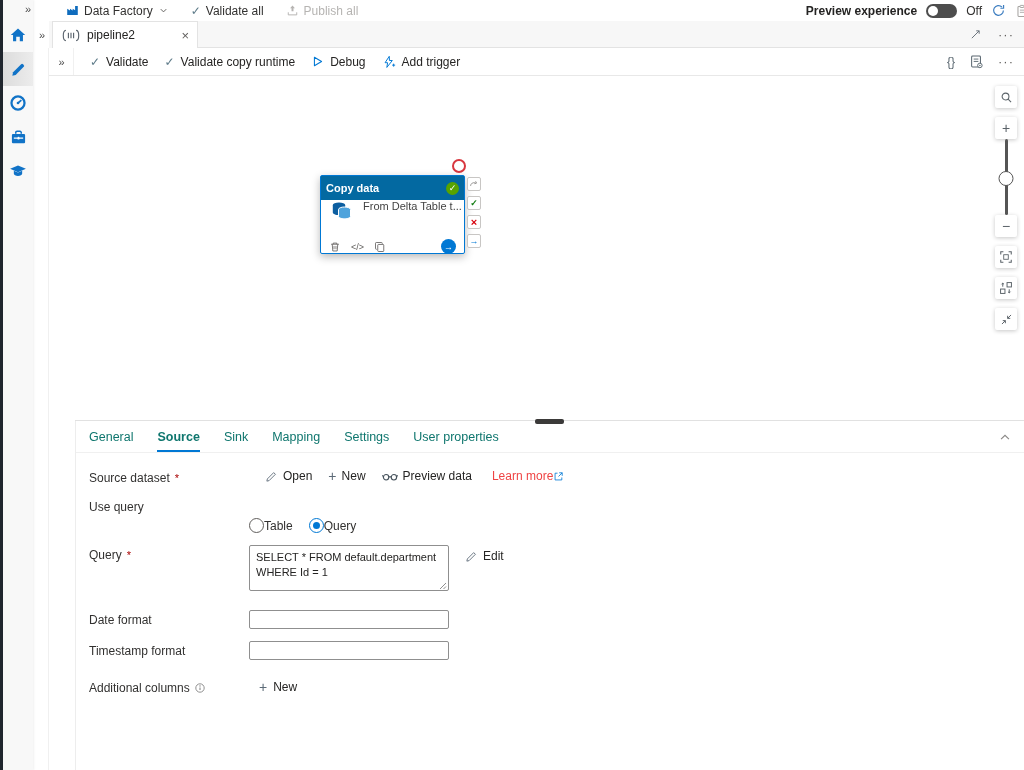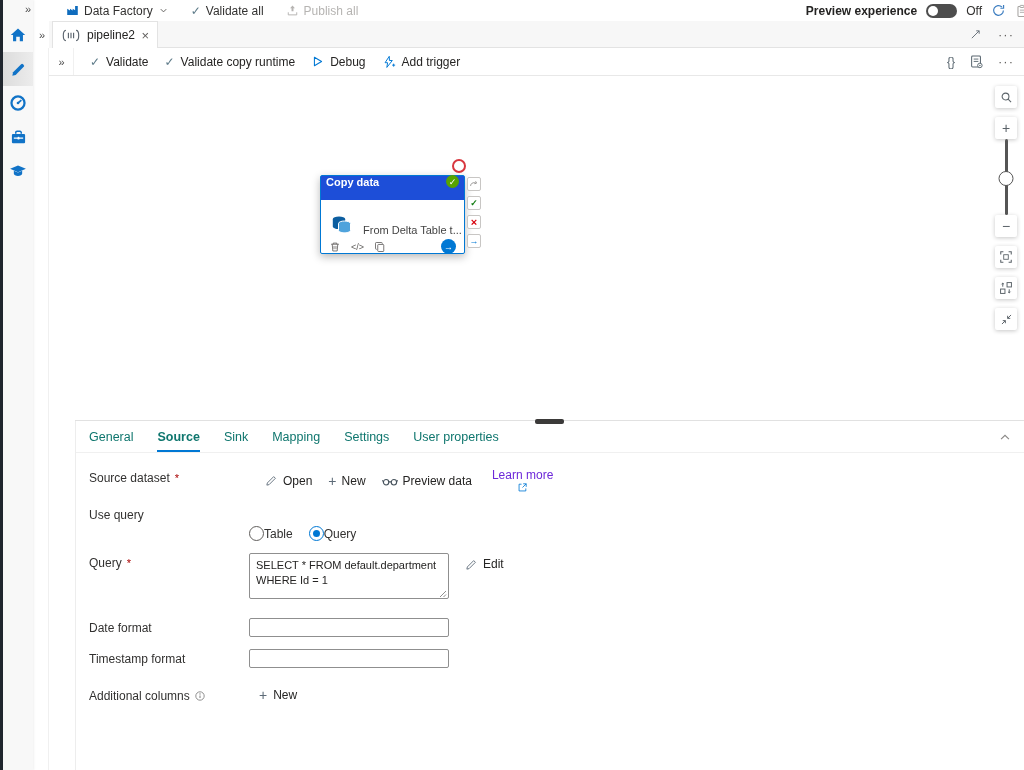--- a/index.html
+++ b/index.html
@@ -21,45 +21,45 @@
   .tb-sep { width:22px; }
   .disabled-txt { color:#b6b4b2; }
   .topbar-right { margin-left:auto; display:flex; align-items:center; gap:9px; padding-right:8px; }
   .preview-label { font-weight:bold; font-size:12px; color:#252423; }
   .toggle { width:31px; height:14px; border-radius:8px; background:#4d4d4d; position:relative; cursor:pointer; }
   .toggle .knob { position:absolute; left:2px; top:2px; width:10px; height:10px; border-radius:50%; background:#fff; }
 
   
   .tabstrip { position:absolute; left:33px; top:21px; width:991px; height:27px; background:#f7f7f7; display:flex; align-items:stretch; }
   .tab-overflow { width:16px; display:flex; align-items:center; justify-content:center; color:#4a4a4a; letter-spacing:-2px; font-size:11px; cursor:pointer; background:#fff; }
-  .tab { width:106px; background:#fff; border:1px solid #e3e3e3; border-bottom:none; margin-left:3px; display:flex; align-items:center; gap:6px; padding:12px 8px; cursor:pointer; }
+  .tab { width:146px; background:#fff; border:1px solid #e3e3e3; border-bottom:none; margin-left:3px; display:flex; align-items:center; gap:6px; padding:12px 8px; cursor:pointer; }
   .tab-label { flex:1; font-size:12px; color:#252423; }
   .tab-close { color:#605e5c; font-size:13px; cursor:pointer; }
   .tab-filler { flex:1; border-bottom:1px solid #e3e3e3; display:flex; align-items:center; justify-content:flex-end; gap:16px; padding-right:10px; }
   .icon-btn { color:#68717a; cursor:pointer; display:flex; align-items:center; }
   .more-dots { color:#605e5c; font-size:13px; letter-spacing:1px; cursor:pointer; }
 
   
   .toolbar { position:absolute; left:48px; top:48px; width:976px; height:28px; background:#fff; display:flex; align-items:center; border-bottom:1px solid #e8e8e8; }
   .toolbar-overflow { width:26px; display:flex; align-items:center; justify-content:center; color:#4a4a4a; letter-spacing:-2px; font-size:11px; border-right:1px solid #f0f0f0; height:100%; cursor:pointer; }
   .tool-btn { display:flex; align-items:center; gap:6px; margin-left:16px; cursor:pointer; color:#252423; }
   .check-glyph { color:#5f7c8a; font-size:12px; }
   .toolbar-right { margin-left:auto; display:flex; align-items:center; gap:14px; padding-right:10px; }
   .braces { color:#5a6770; font-size:12px; cursor:pointer; }
 
   
   .canvas { position:absolute; left:75px; top:76px; width:949px; height:345px; background:#fff; border-bottom:1px solid #e1e1e1; }
   .vline-a { position:absolute; left:48px; top:48px; width:1px; height:722px; background:#f0f0f0; }
   .vline-b { position:absolute; left:75px; top:76px; width:1px; height:694px; background:#ededed; }
 
   .activity { position:absolute; left:245px; top:99px; width:145px; height:79px; background:#fff; border:1px solid #0078d4; box-shadow:0 3px 8px rgba(0,0,0,.28); border-radius:2px; cursor:pointer; }
-  .act-header { height:20px; background:#1d4ed8; color:#fff; display:flex; align-items:flex-end; padding:12px 5px; font-size:11px; }
+  .act-header { height:20px; background:#0369a1; color:#fff; display:flex; align-items:center; padding:12px 5px; font-size:11px; }
   .act-header .hdr-label { flex:1; font-weight:bold; }
   .status-ok { width:13px; height:13px; border-radius:50%; background:#57a300; color:#fff; font-size:9px; display:flex; align-items:center; justify-content:center; }
-  .act-body { height:36px; display:flex; align-items:flex-end; gap:8px; padding:0 8px; }
+  .act-body { height:36px; display:flex; align-items:flex-start; gap:8px; padding:0 8px; }
   .act-name { font-size:11px; color:#444; white-space:nowrap; }
   .act-footer { height:21px; display:flex; align-items:center; gap:10px; padding:0 8px; color:#605e5c; }
   .code-glyph { font-size:9px; color:#605e5c; cursor:pointer; }
   .go-circle { margin-left:auto; width:15px; height:15px; border-radius:50%; background:#0078d4; color:#fff; font-size:9px; display:flex; align-items:center; justify-content:center; cursor:pointer; }
   .error-ring { position:absolute; left:377px; top:83px; width:14px; height:14px; border:2px solid #d8373f; border-radius:50%; background:transparent; }
   .connectors { position:absolute; left:392px; top:101px; display:flex; flex-direction:column; gap:5px; }
   .conn { width:14px; height:14px; background:#fff; border:1px solid #c8c6c4; border-radius:2px; display:flex; align-items:center; justify-content:center; font-size:9px; cursor:pointer; }
   .conn.ok { color:#107c10; font-weight:bold; }
   .conn.fail { color:#d8000c; font-weight:bold; font-size:11px; line-height:1; }
   .conn.complete { color:#0078d4; font-weight:bold; }
@@ -85,21 +85,21 @@
   .frow { display:flex; align-items:flex-start; margin-bottom:12px; }
   .flabel { width:160px; padding-top:3px; font-size:12px; color:#323130; display:flex; align-items:center; gap:4px; }
   .req { color:#a80000; font-size:11px; margin-left:1px; }
   .fcontrol { display:flex; align-items:center; gap:0; }
 
   .dropdown { width:200px; height:21px; border:1px solid #8f8f8f; border-radius:2px; display:flex; align-items:center; padding:0 6px; gap:6px; cursor:pointer; background:#fff; }
   .dropdown .dd-value { flex:1; font-size:11.5px; color:#252423; }
   .inline-act { display:flex; align-items:center; gap:5px; margin-left:16px; cursor:pointer; color:#252423; font-size:12px; }
   .inline-act .ic { color:#5c6a77; }
   .plus-ic { color:#5c6a77; font-size:14px; }
-  .link { color:#6d28d9; cursor:pointer; display:flex; align-items:center; margin-left:20px; font-size:12px;flex-direction:column; }
+  .link { color:#ef4444; cursor:pointer; display:flex; align-items:center; margin-left:20px; font-size:12px; }
 
   .radio-row { display:flex; align-items:center; gap:16px; padding-top:2px; }
   .radio-opt { display:flex; align-items:center; cursor:pointer;margin-top:19px; }
   .radio { width:15px; height:15px; border-radius:50%; border:1px solid #605e5c; background:#fff; position:relative; }
   .radio.checked { border:1px solid #0078d4; }
   .radio.checked::after { content:""; position:absolute; left:3px; top:3px; width:7px; height:7px; border-radius:50%; background:#0078d4; }
 
   .ta-wrap { position:relative; }
   textarea.query-box { width:200px; height:46px; border:1px solid #8f8f8f; border-radius:2px; font-family:"Liberation Sans", sans-serif; font-size:11px; color:#252423; padding:4px 6px; resize:none; line-height:1.35; }
   .ta-corner { position:absolute; right:2px; bottom:4px; pointer-events:none; }

